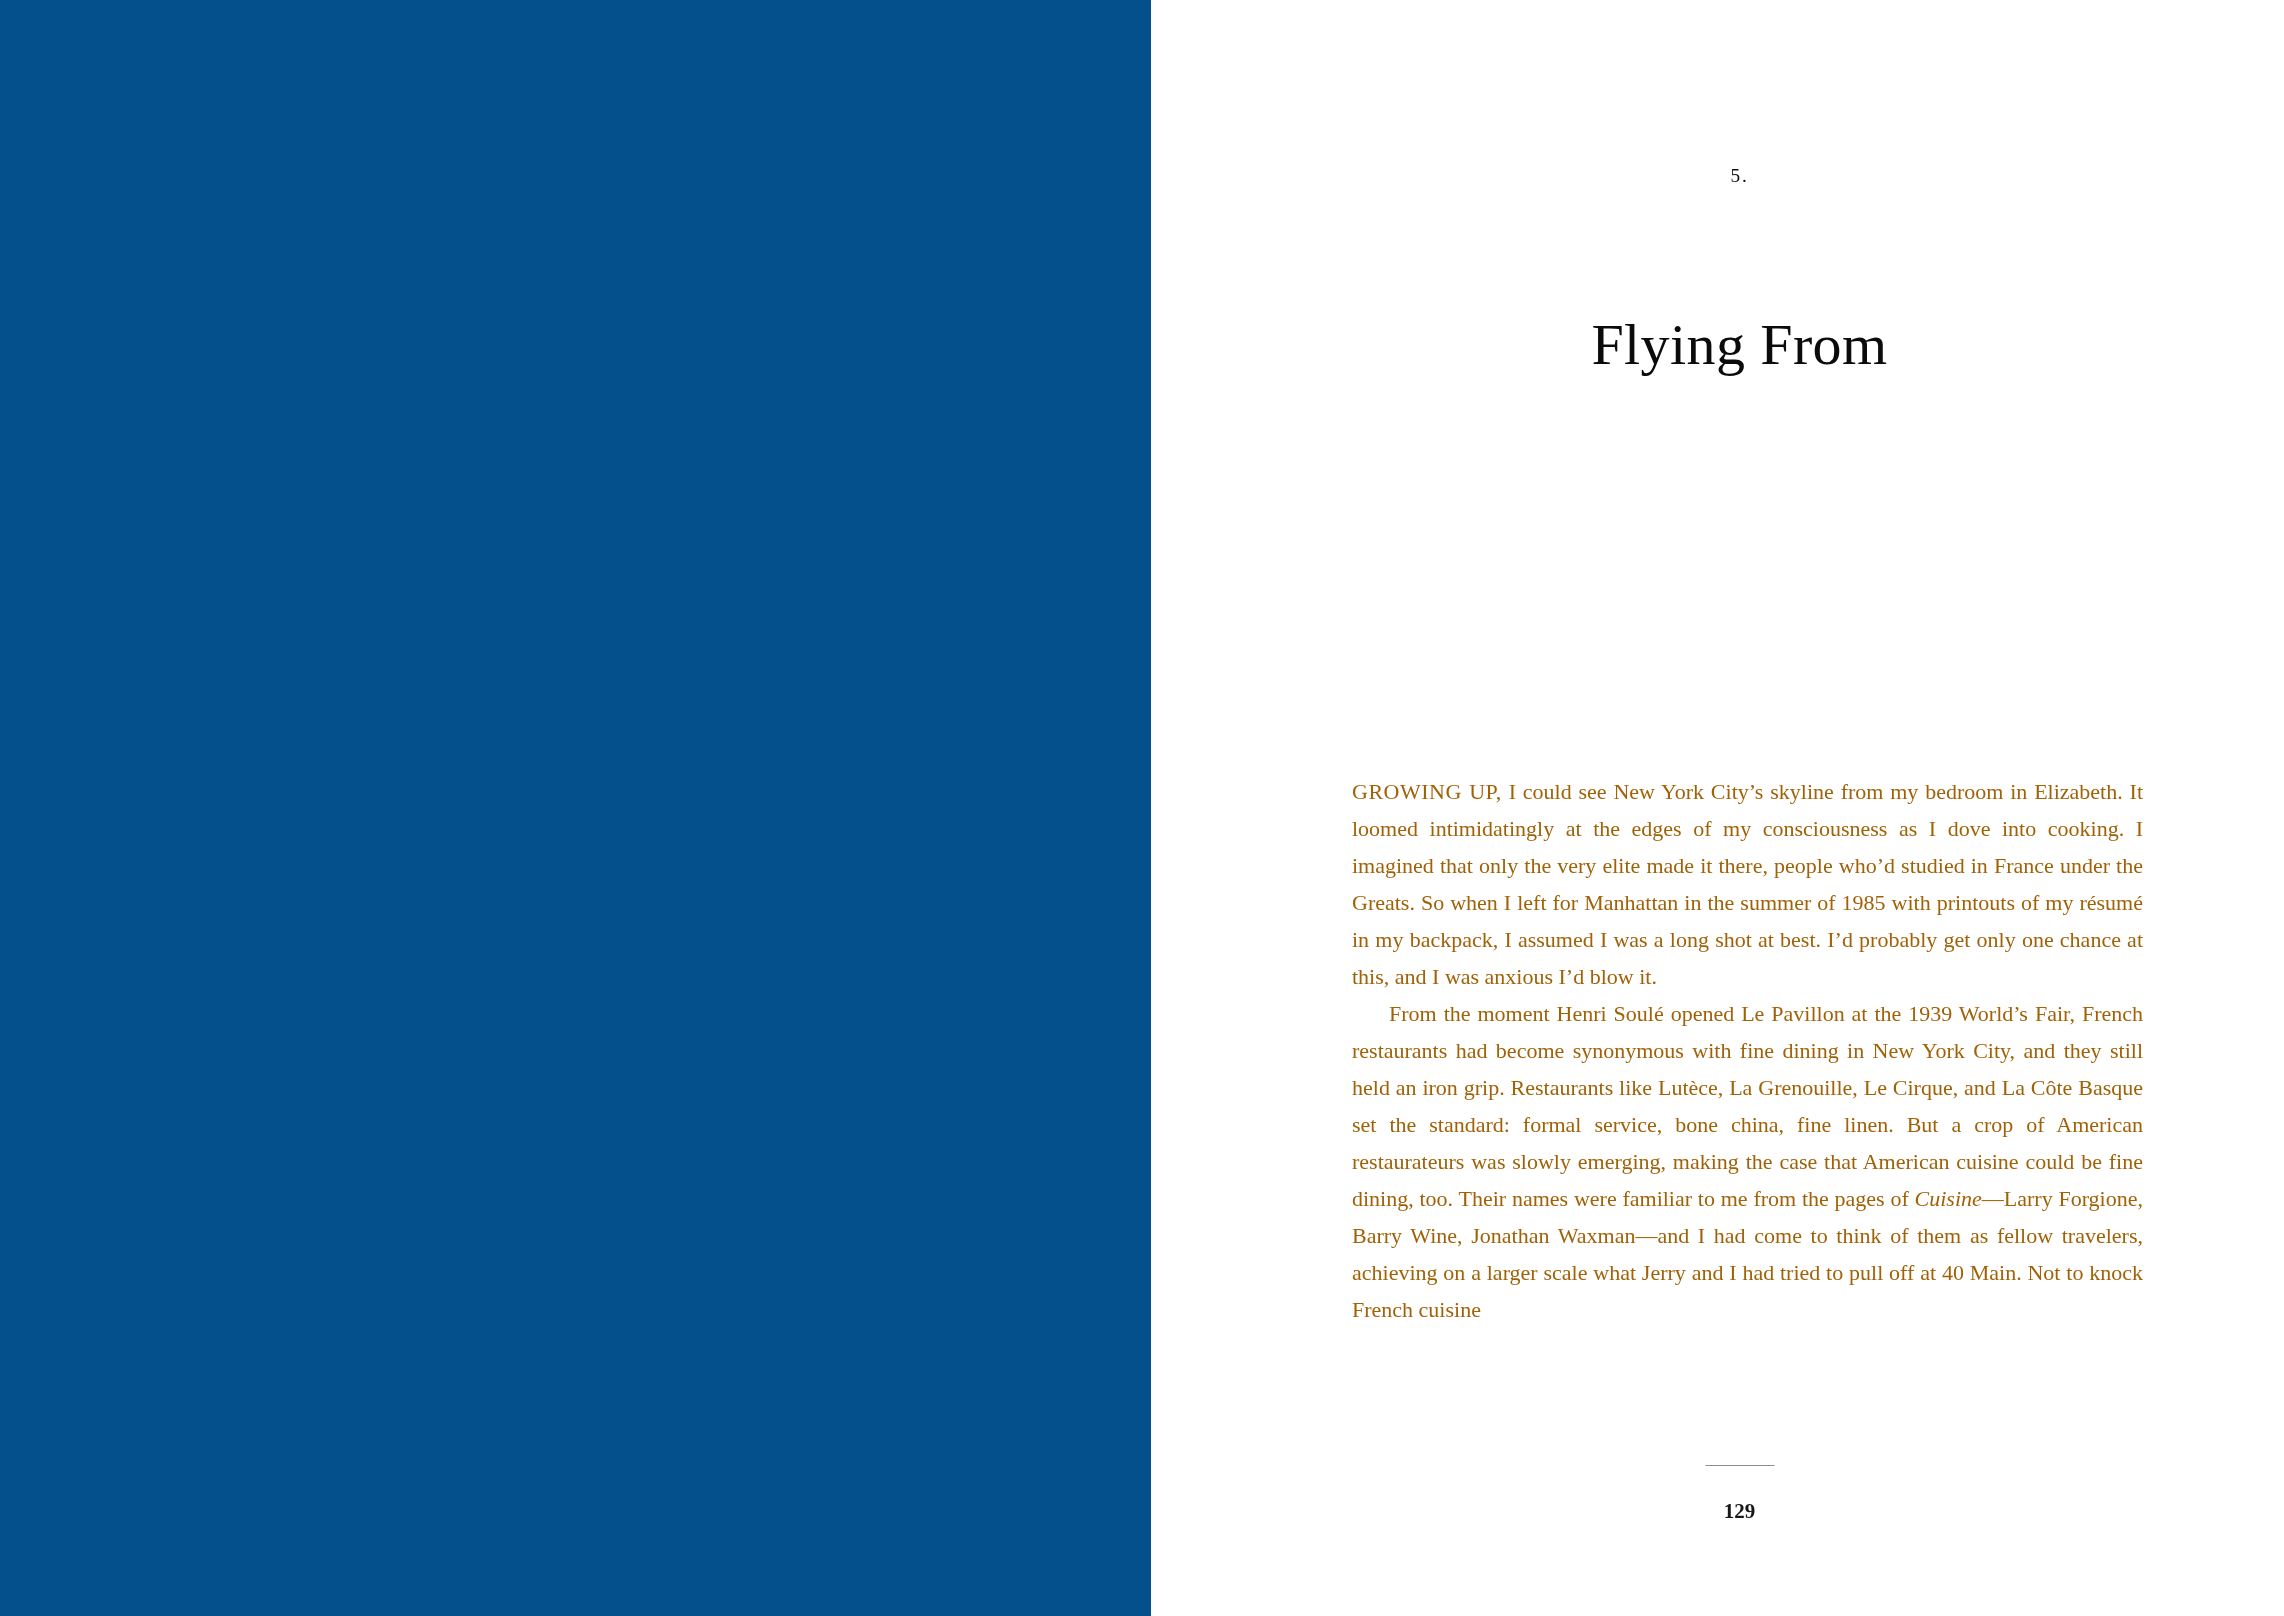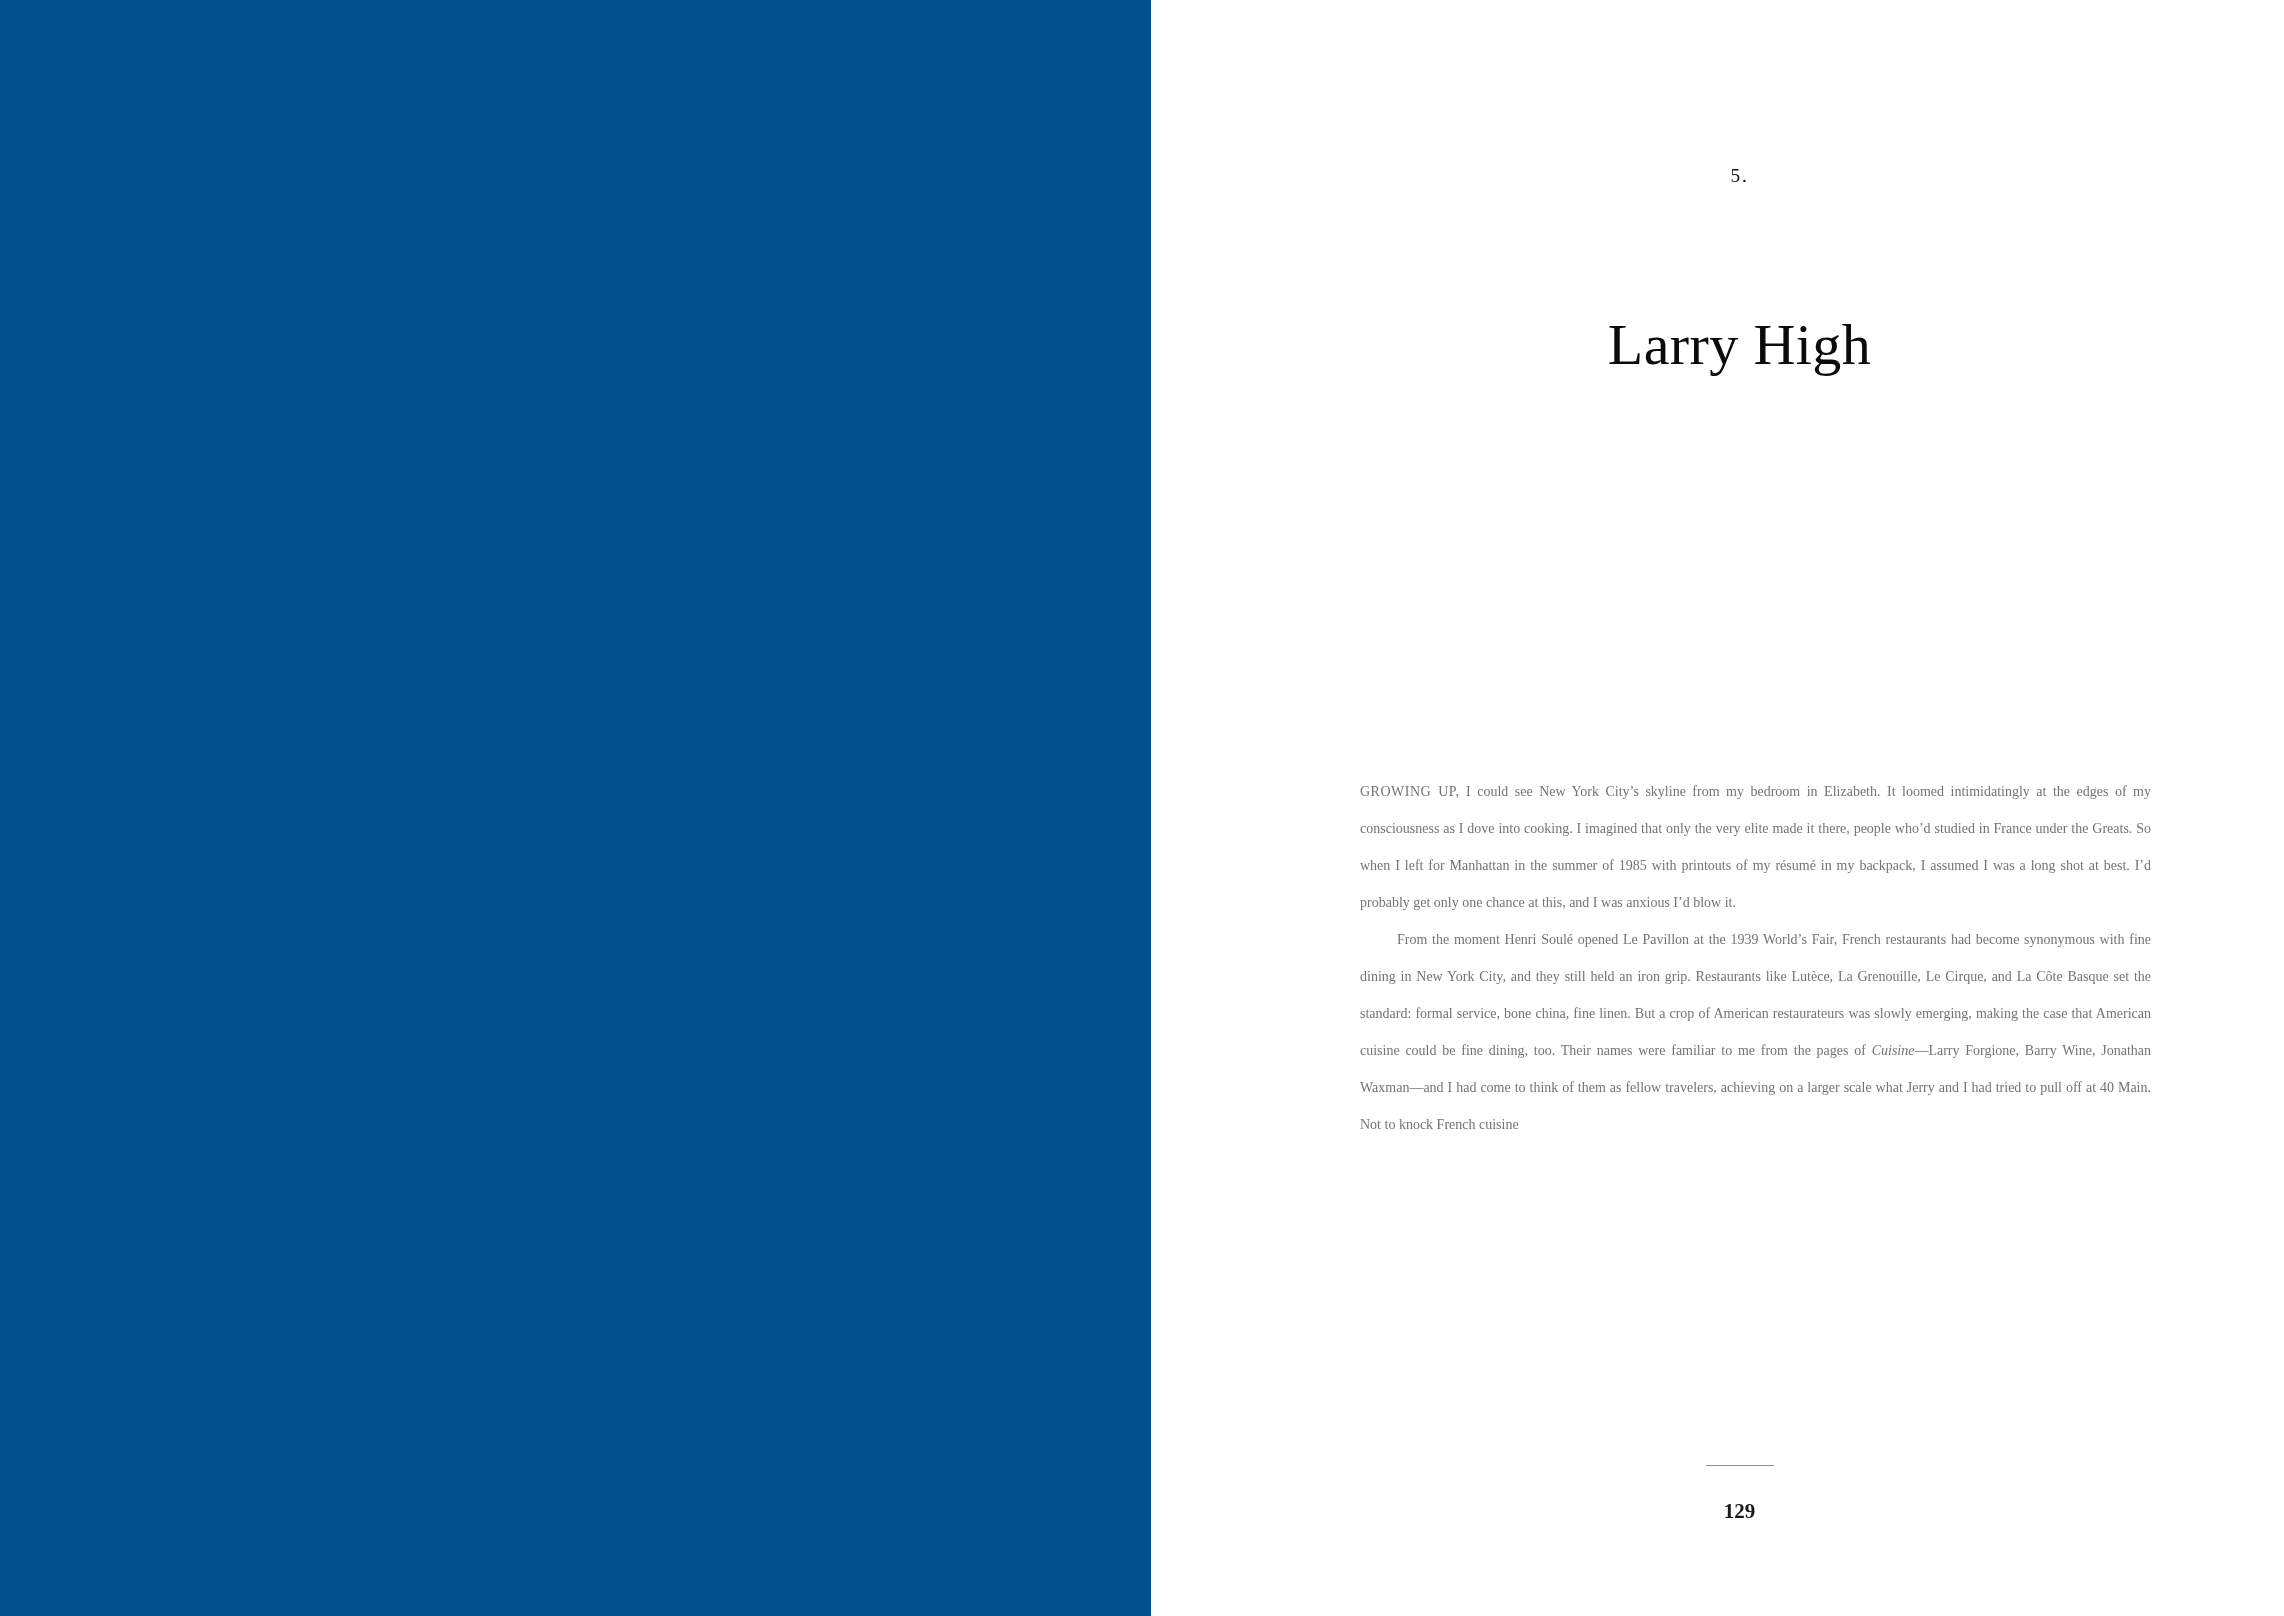--- a/index.html
+++ b/index.html
@@ -59,25 +59,25 @@
     text-align: center;
     font-size: 58px;
     font-weight: 400;
     color: #0b0b0b;
     letter-spacing: 0.4px;
     font-family: "Liberation Serif", serif;
   }
   .body-text {
     position: absolute;
     top: 773px;
-    left: 16px;
+    left: 8px;
     width: 791px;
-    font-size: 14px;
+    font-size: 22px;
     line-height: 37px;
-    color: #737373;
+    color: #a16207;
     text-align: justify;
     text-justify: inter-word;
     font-family: "Liberation Serif", serif;
   }
   .body-text p {
     margin: 0;
   }
   .body-text p.indent {
     text-indent: 37px;
   }
@@ -114,21 +114,21 @@
 
 <div class="spread">
 
   <div class="page-left"></div>
 
   <div class="page-right">
     <div class="page-body">
 
       <div class="chapter-number">5.</div>
 
-      <h1 class="chapter-title">Larry High</h1>
+      <h1 class="chapter-title">Flying From</h1>
 
       <div class="body-text">
         <p><span class="smallcaps">GROWING UP,</span><span> I could see New York City’s skyline from my bedroom in Elizabeth. It loomed intimidatingly at the edges of my consciousness as I dove into cooking. I imagined that only the very elite made it there, people who’d studied in France under the Greats. So when I left for Manhattan in the summer of 1985 with printouts of my résumé in my backpack, I assumed I was a long shot at best. I’d probably get only one chance at this, and I was anxious I’d blow it.</span></p>
         <p class="indent"><span>From the moment Henri Soulé opened Le Pavillon at the 1939 World’s Fair, French restaurants had become synonymous with fine dining in New York City, and they still held an iron grip. Restaurants like Lutèce, La Grenouille, Le Cirque, and La Côte Basque set the standard: formal service, bone china, fine linen. But a crop of American restaurateurs was slowly emerging, making the case that American cuisine could be fine dining, too. Their names were familiar to me from the pages of </span><span class="italic">Cuisine</span><span>—Larry Forgione, Barry Wine, Jonathan Waxman—and I had come to think of them as fellow travelers, achieving on a larger scale what Jerry and I had tried to pull off at 40 Main. Not to knock French cuisine</span></p>
       </div>
 
       <div class="footer-rule"></div>
 
       <div class="folio">129</div>
 

